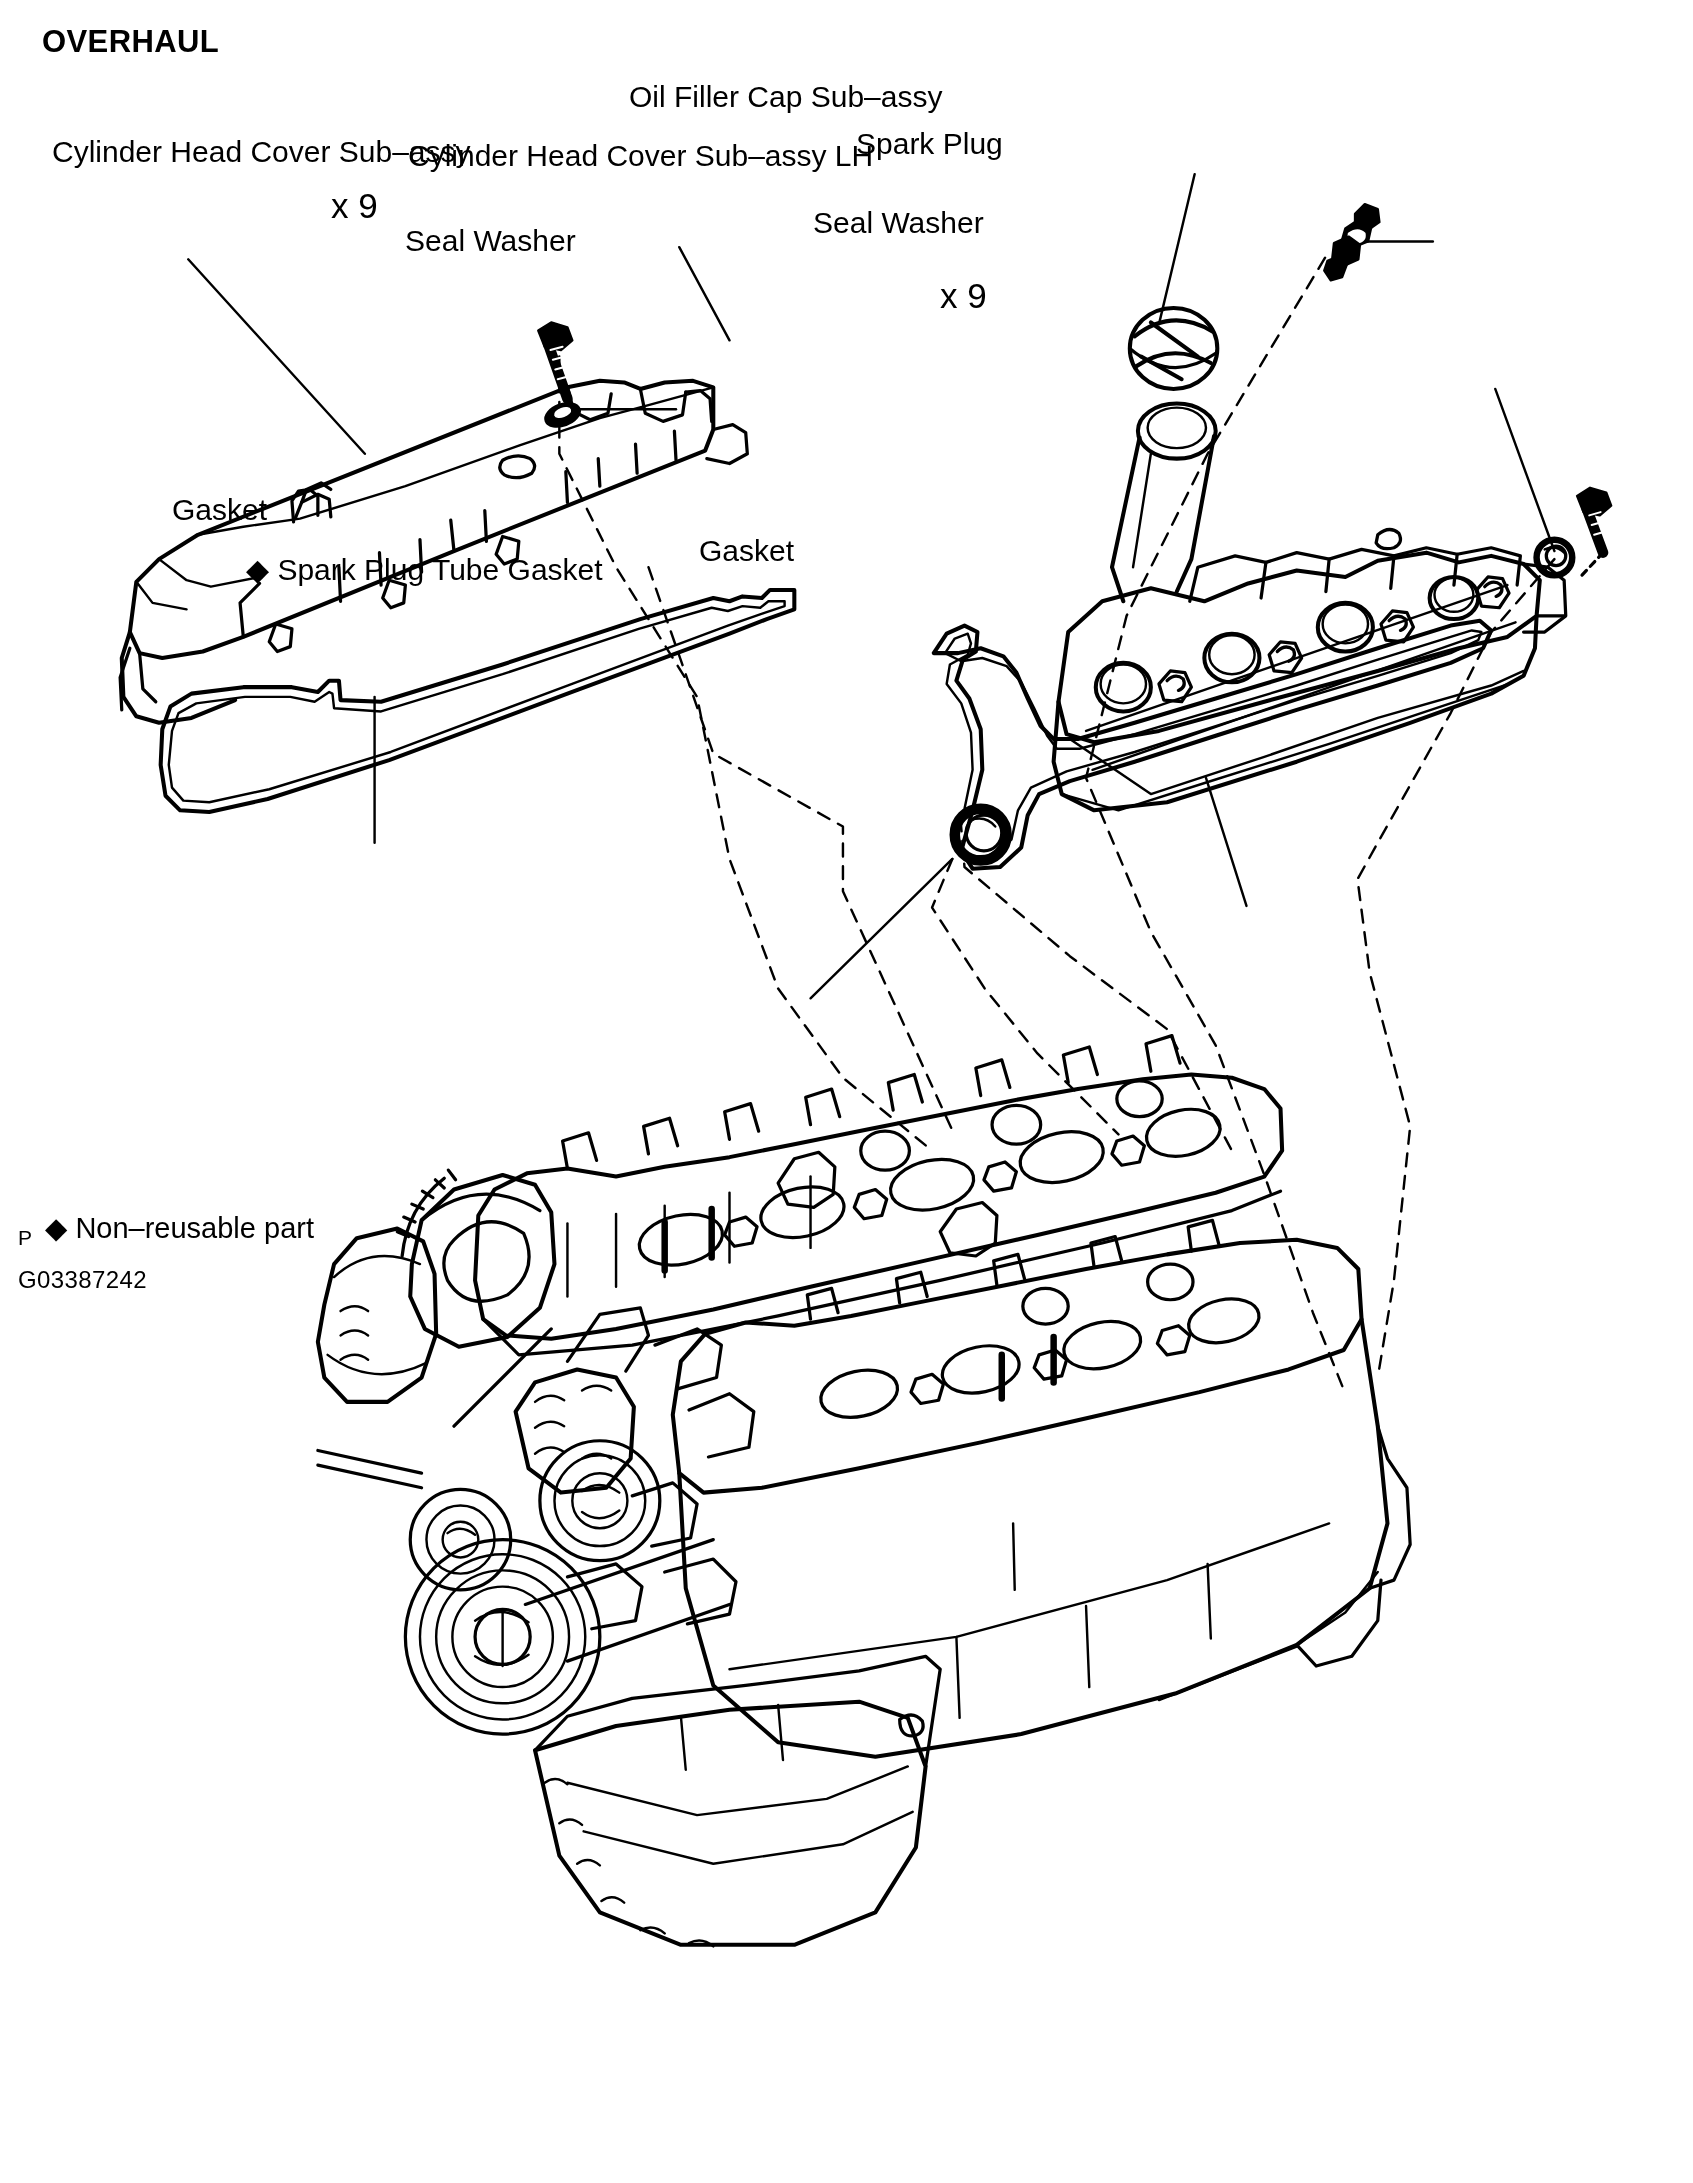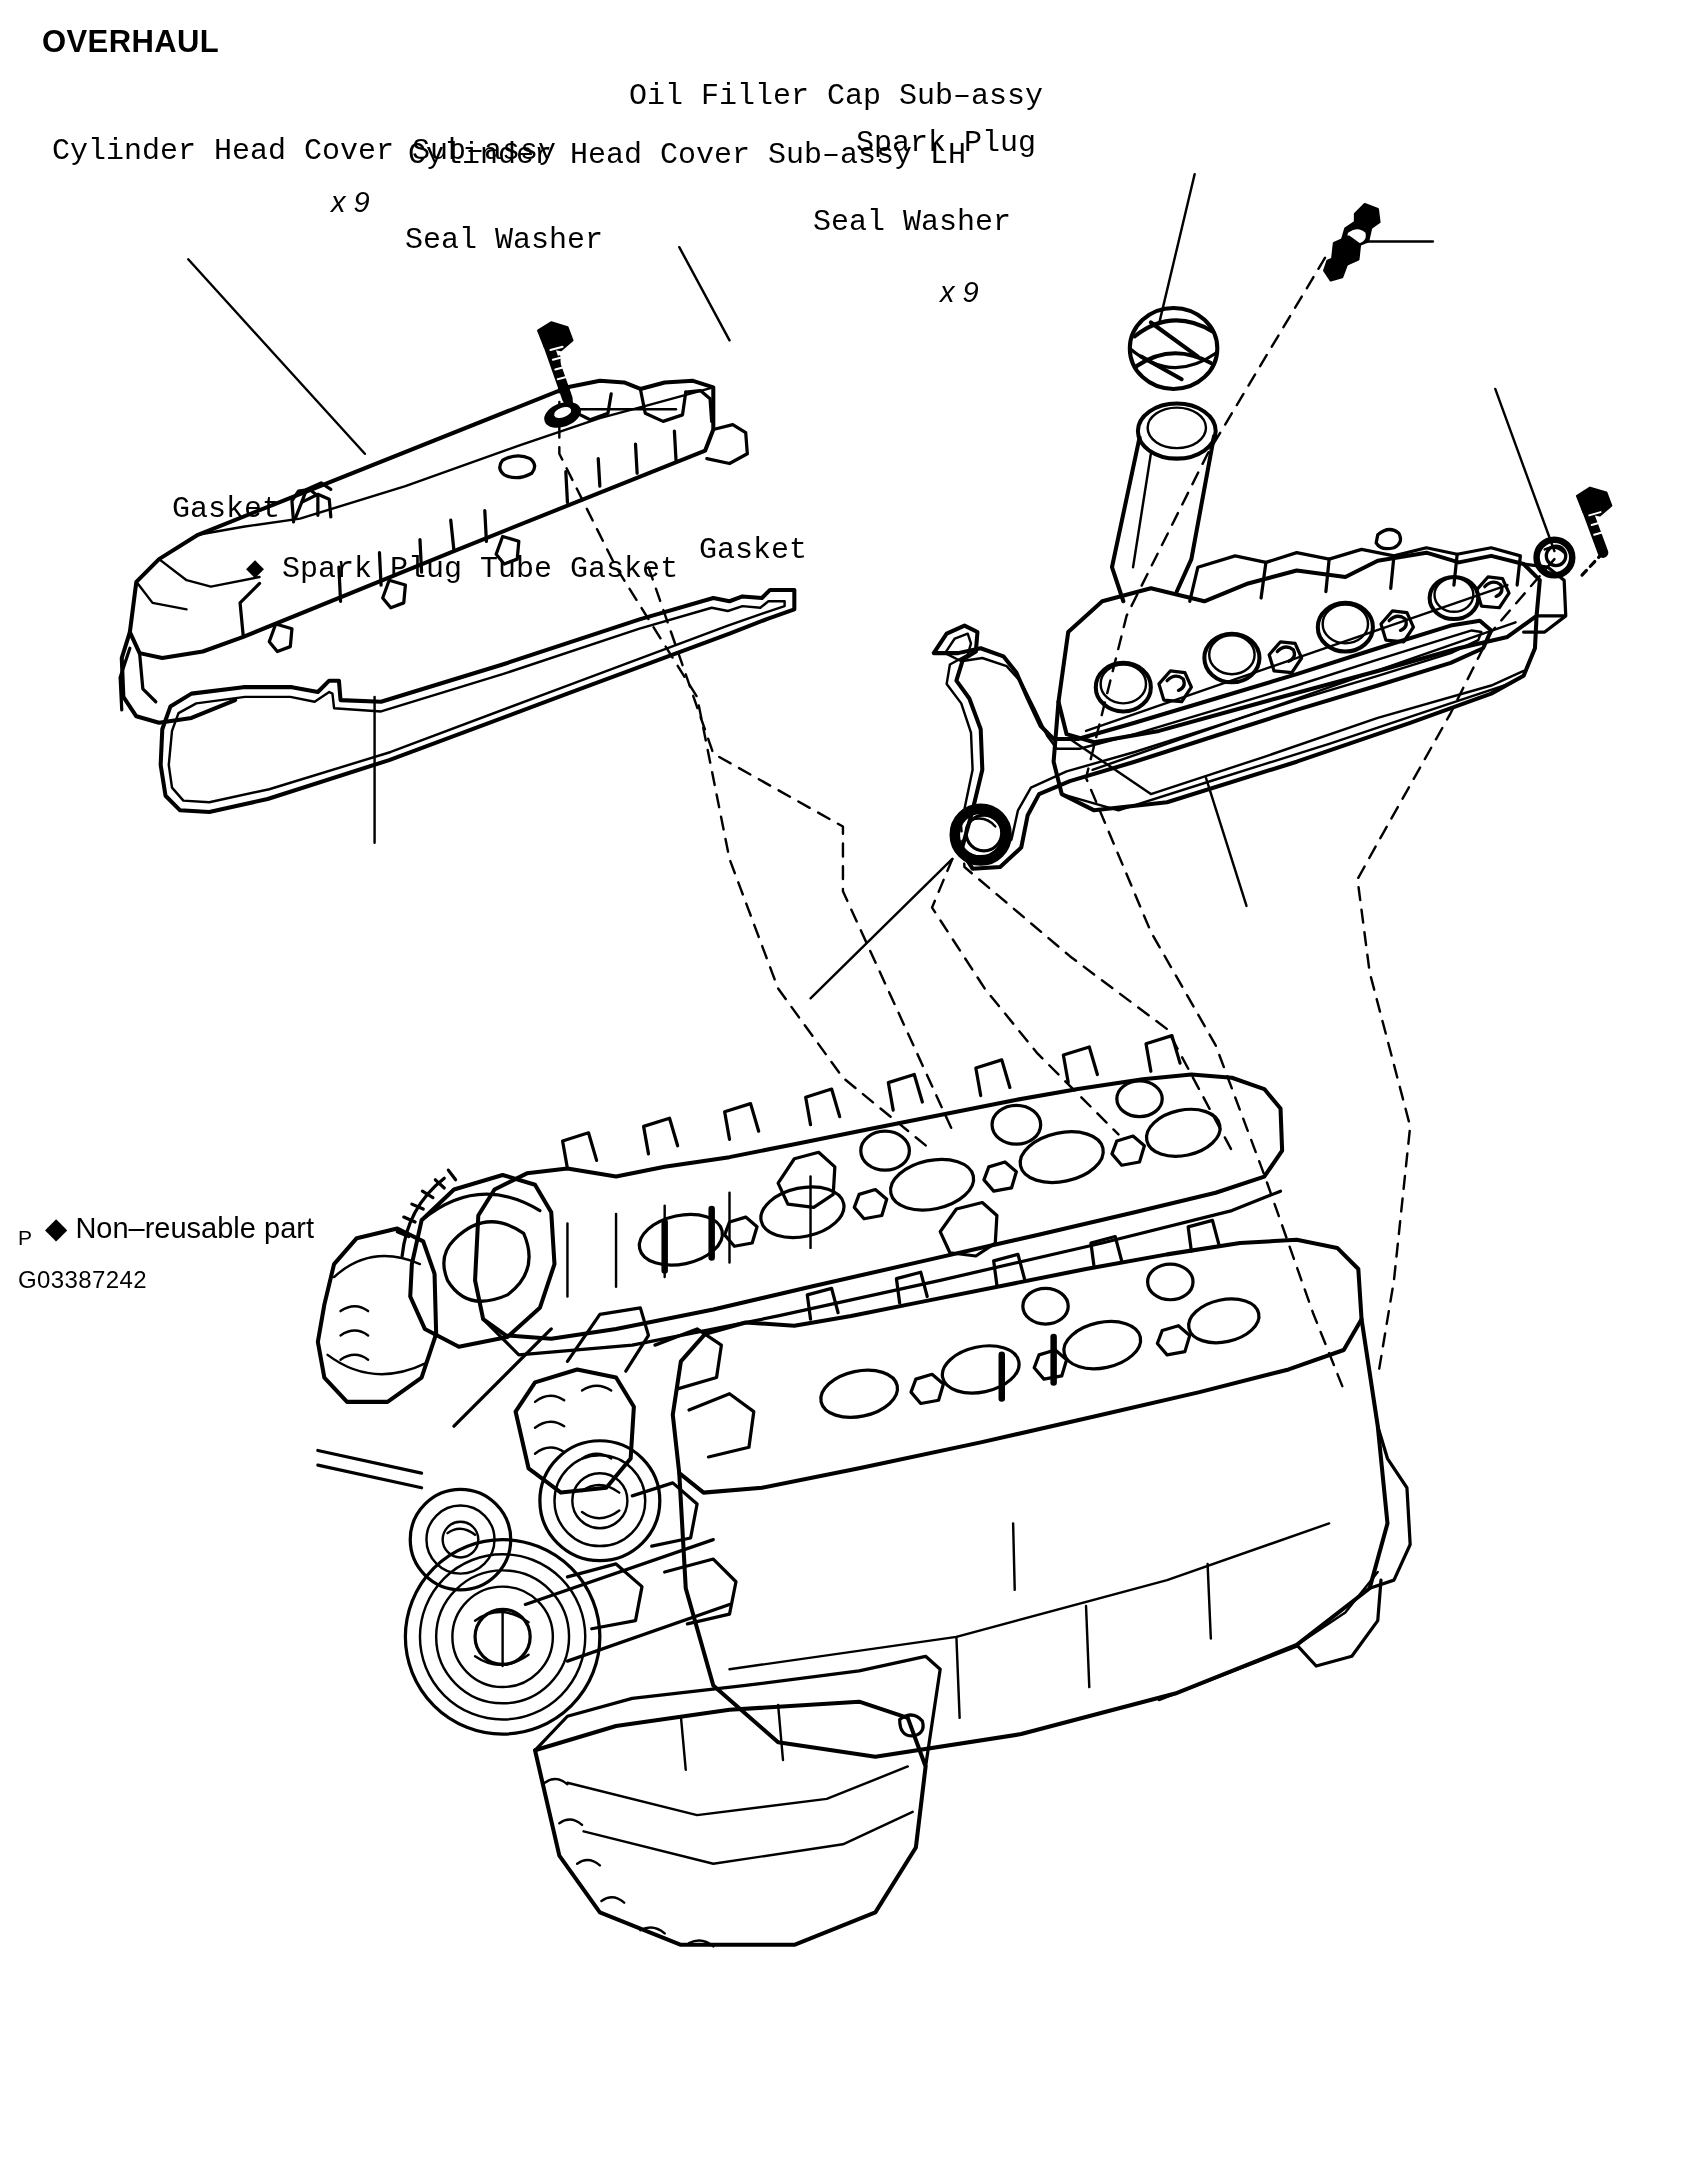--- a/index.html
+++ b/index.html
@@ -26,27 +26,25 @@
     font-size: 31px;
     font-weight: bold;
     letter-spacing: 0.4px;
     text-align: center;
   }
   .lbl {
     position: absolute;
     font-size: 30px;
     white-space: nowrap;
     line-height: 1.05;
-    font-family: Liberation Mono, monospace;
   }
   .lbl-mult {
     position: absolute;
-    font-size: 29px;
+    font-size: 35px;
     white-space: nowrap;
-    font-style: italic;
   }
   .footer-mark {
     position: absolute;
     font-size: 21px;
   }
   .footer-note {
     position: absolute;
     font-size: 29px;
     white-space: nowrap;
   }

